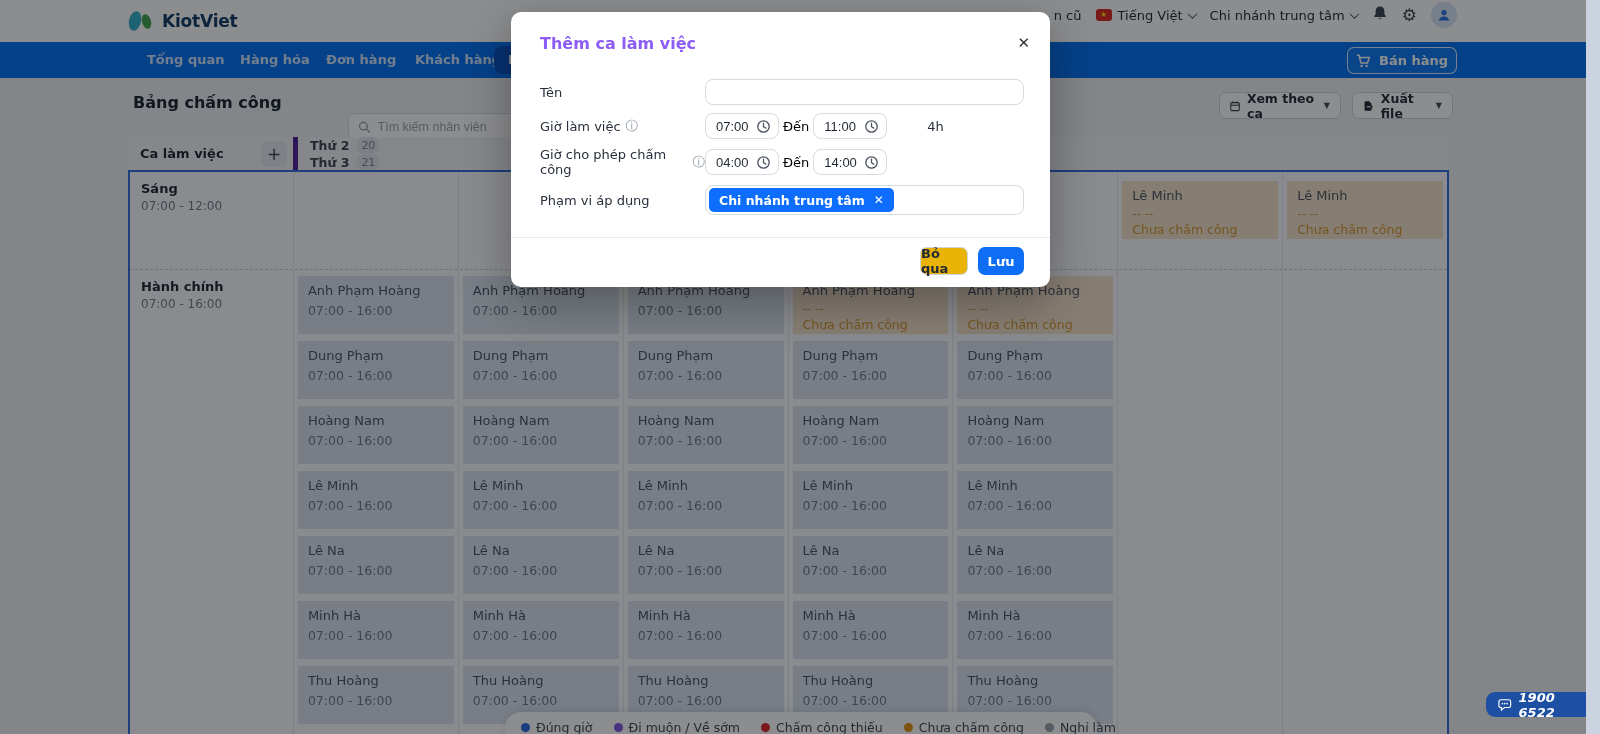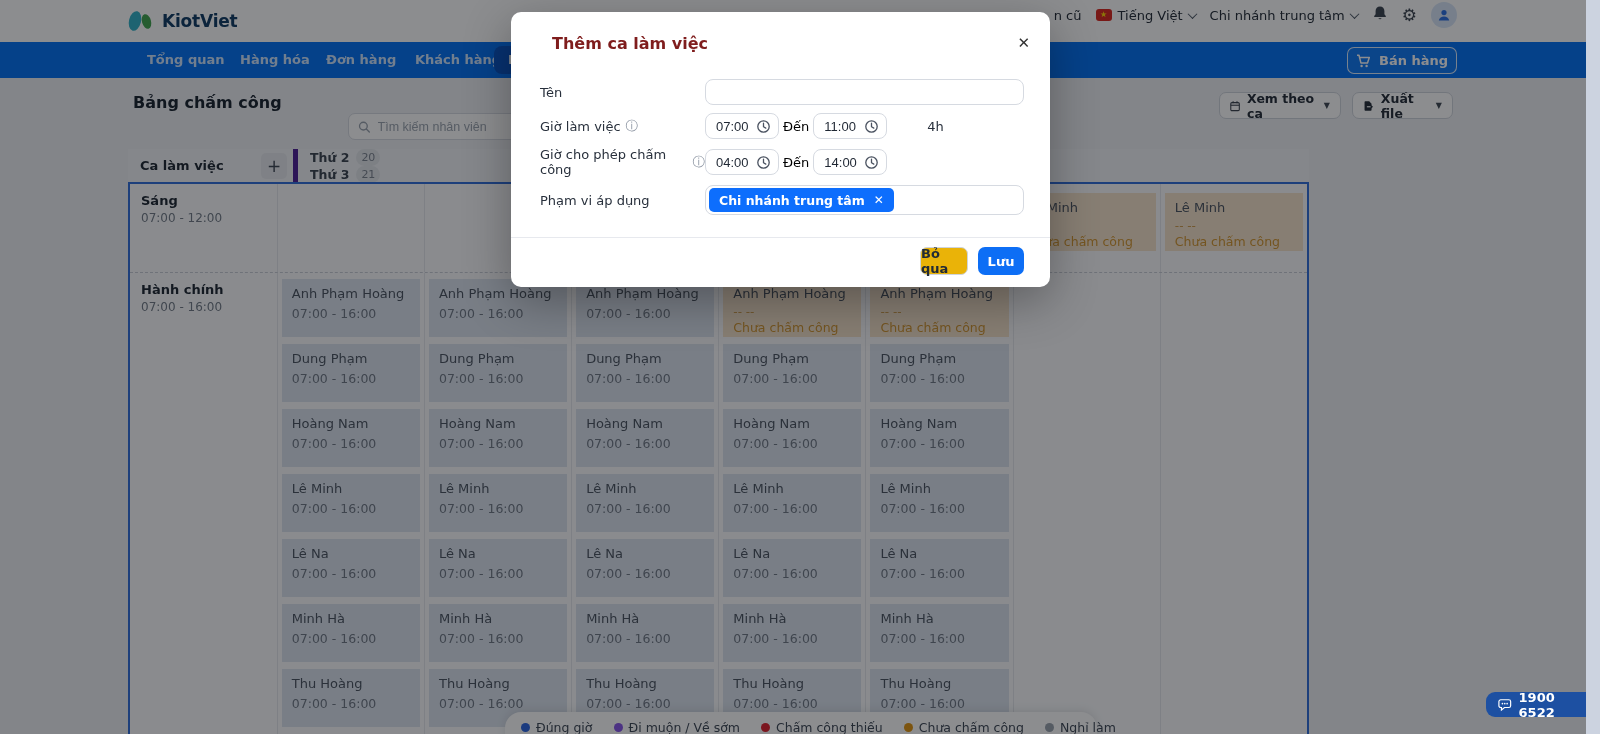--- a/index.html
+++ b/index.html
@@ -31,21 +31,21 @@
   
   .page-title { position:absolute; left:133px; top:93px; font-size:16px; font-weight:bold; color:#16202c; }
   .search { position:absolute; left:348px; top:92px; width:213px; height:27px; background:#fff; border:1px solid #d6dae0; border-radius:7px; display:flex; align-items:center; padding:0 9px; gap:7px;margin-top:21px; }
   .search input { border:0; outline:0; font-size:12.5px; color:#333; width:100%; background:transparent; }
   .search input::placeholder { color:#9aa3ae; }
   .tool-btn { position:absolute; top:92px; height:27px; background:#fff; border:1px solid #cfd4db; border-radius:7px; display:flex; align-items:center; gap:7px; padding:0 10px; font-size:12.5px; font-weight:bold; color:#222b36; cursor:pointer; }
   .view-btn { left:1219px; width:122px; }
   .export-btn { left:1352px; width:101px; }
   .caret { font-size:8px; color:#3d4651; margin-left:2px; }
   
-  .board { position:absolute; left:128px; top:149px; width:1181px; bottom:0; background:#bef264; }
+  .board { position:absolute; left:128px; top:137px; width:1321px; bottom:0; background:#bef264; }
   .bhead { display:flex; height:33px; background:#f2f4f7; }
   .bh-corner { width:165px; display:flex; align-items:center; padding:0 6px 0 12px; font-size:13px; font-weight:bold; color:#1c2530; }
   .plus-btn { margin-left:auto; width:26px; height:26px; background:#e7e9ee; border-radius:5px; font-size:17px; font-weight:normal; color:#3c4552; display:flex; align-items:center; justify-content:center; cursor:pointer; }
   .bh-day { width:165px; border-left:5px solid #4c1d95; display:flex; align-items:center; padding-left:12px; gap:7px; font-size:12.5px; font-weight:bold; color:#39424f; }
   .badge { min-width:20px; height:17px; border-radius:9px; background:#e3e6eb; color:#7a828e; font-size:11px; font-weight:normal; display:flex; align-items:center; justify-content:center; padding:0 5px; }
   .badge.today { min-width:19px; height:19px; border-radius:50%; background:#0b6ef5; color:#fff; font-weight:bold; padding:0; }
   .bbody { position:absolute; top:33px; left:0; right:0; bottom:0; border:2px solid #2e6cd9; border-bottom:0; display:flex; flex-direction:column; overflow:hidden; background:#fbfcfe; }
   .brow { display:flex; }
   .row-0 { height:97px; }
   .row-1 { flex:1; border-top:1px dashed #c8cdd5; }
@@ -60,24 +60,24 @@
   .c-status { display:none; }
   .card.missing { background:#f6e3ca; }
   .card.missing .c-time { color:#cf9c4d; margin-top:4px; font-size:12px; }
   .card.missing .c-status { display:block; font-size:12.5px; color:#d2952f; margin-top:1px; }
   
   .legend { position:absolute; left:505px; top:712px; width:592px; height:44px; background:#fff; border-radius:16px 16px 0 0; box-shadow:0 -2px 10px rgba(0,0,0,.10); display:flex; align-items:flex-start; padding:8px 16px 0; gap:21px; z-index:10; }
   .lg-item { display:flex; align-items:center; gap:6px; font-size:12.5px; color:#3c4654; white-space:nowrap; }
   .lg-dot { width:9px; height:9px; border-radius:50%; flex:0 0 9px; }
   
   .overlay { position:absolute; inset:0; background:rgba(10,12,16,.47); z-index:50; }
-  .support { position:absolute; left:1486px; top:692px; height:25px; padding:0 12px; background:#1d50a2; border-radius:9px; color:#fff; font-size:13px; font-weight:bold; display:flex; align-items:center; gap:7px; z-index:70; cursor:pointer; }
+  .support { position:absolute; left:1486px; top:692px; height:25px; padding:0 12px; background:#1d50a2; border-radius:9px; color:#fff; font-size:13px; font-weight:bold; display:flex; align-items:center; gap:7px; z-index:70; cursor:pointer;font-style:italic; }
   .scrollbar { position:absolute; right:0; top:0; width:14px; height:100%; background:#ccd3e0; z-index:80; }
   .modal { position:absolute; left:511px; top:12px; width:539px; background:#fff; border-radius:10px; box-shadow:0 14px 48px rgba(0,0,0,.32); z-index:60; }
-  .m-title { padding:22px 30px 0 41px; font-size:16px; font-weight:bold; color:#7f1d1d; line-height:20px; }
+  .m-title { padding:22px 30px 0 29px; font-size:16px; font-weight:bold; color:#8b5cf6; line-height:20px; }
   .m-close { position:absolute; right:20px; top:24px; font-size:15px; color:#333; cursor:pointer; line-height:1; }
   .m-form { padding:0 26px 0 29px; margin-top:25px; }
   .frow { display:flex; align-items:center; margin-bottom:8px; }
   .f-label { flex:0 0 165px; font-size:13px; color:#28303c; display:flex; align-items:center; gap:5px; }
   .info { font-size:12.5px; color:#8a93a0; }
   .f-input { height:26px; border:1px solid #d6dae1; border-radius:8px; flex:1; padding:0 10px; font-size:13px; color:#1f2733; outline:none; background:#fff; }
   .time-box { width:74px; height:26px; border:1px solid #d6dae1; border-radius:8px; display:flex; align-items:center; position:relative; background:#fff; }
   .time-box input { width:48px; border:0; outline:0; padding-left:10px; font-size:13px; color:#1f2733; background:transparent; }
   .time-box svg { position:absolute; right:7px; }
   .den { margin:0 4px; font-size:13px; color:#000000; }

